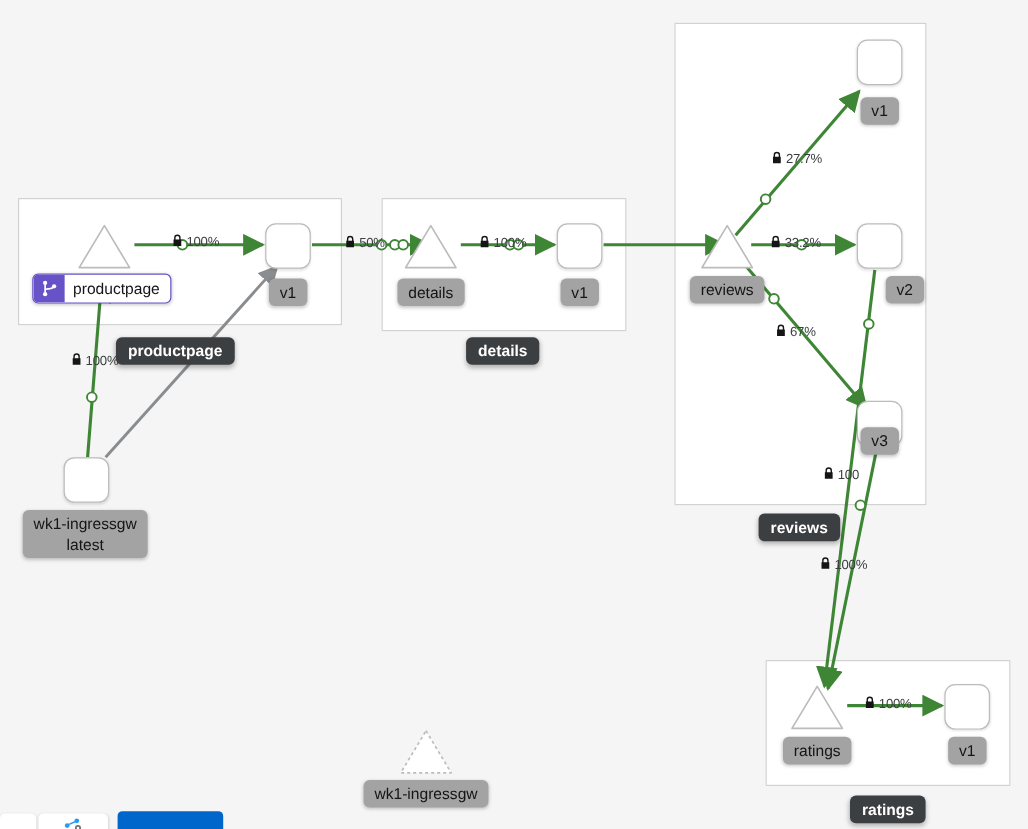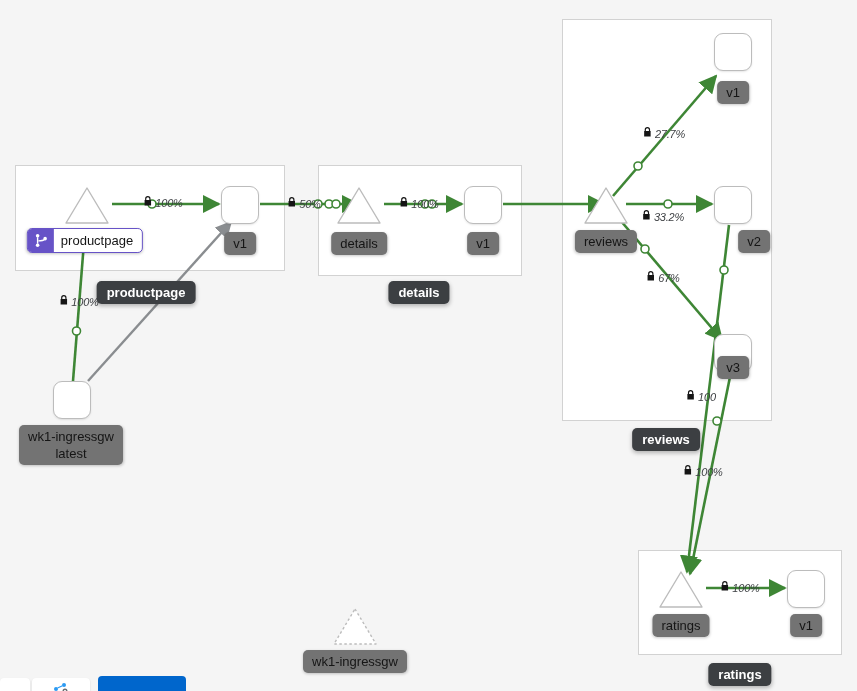--- a/index.html
+++ b/index.html
@@ -47,21 +47,21 @@
     box-sizing: border-box;
     box-shadow: 0 1px 2px rgba(0,0,0,0.10);
   }
   .node-tri-dashed svg polygon {
     stroke-dasharray: 2.5 2.5;
   }
 
   
   .node-label {
     position: absolute;
-    background: #737373;
+    background: #a3a3a3;
     border-radius: 5px;
     padding: 3px 9px;
     font-size: 13px;
     color: #151515;
     white-space: nowrap;
     text-align: center;
     line-height: 17px;
     box-shadow: 0 1px 3px rgba(0,0,0,0.22);
     transform: translateX(-50%);
   }
@@ -112,21 +112,21 @@
     position: absolute;
     display: flex;
     align-items: center;
     gap: 3px;
     font-size: 11px;
     color: #3c3f42;
     white-space: nowrap;
     transform: translate(-50%, -50%);
     pointer-events: none;
   }
-  .edge-label .pct { letter-spacing: -0.2px; font-style: italic; }
+  .edge-label .pct { letter-spacing: -0.2px; }
 
   
   .toolbar-piece {
     position: absolute;
     background: #ffffff;
     border-radius: 4px;
     box-shadow: 0 1px 2px rgba(0,0,0,0.14);
     box-sizing: border-box;
   }
   .toolbar-blue {
@@ -340,21 +340,21 @@
 
   <div class="edge-label" style="left:664px; top:133px;">
     <span>
       <svg width="9" height="11" viewBox="0 0 10 12">
           <path d="M2 5V3.4a3 3 0 016 0V5h.6v6H1.4V5H2zm1.3 0h3.4V3.4a1.7 1.7 0 00-3.4 0V5z" fill="#151515"></path>
         </svg>
     </span>
     <span class="pct">27.7%</span>
   </div>
 
-  <div class="edge-label" style="left:663px; top:203px;margin-top:13px;">
+  <div class="edge-label" style="left:663px; top:203px;">
     <span>
       <svg width="9" height="11" viewBox="0 0 10 12">
           <path d="M2 5V3.4a3 3 0 016 0V5h.6v6H1.4V5H2zm1.3 0h3.4V3.4a1.7 1.7 0 00-3.4 0V5z" fill="#151515"></path>
         </svg>
     </span>
     <span class="pct">33.2%</span>
   </div>
 
   <div class="edge-label" style="left:663px; top:277px;">
     <span>

